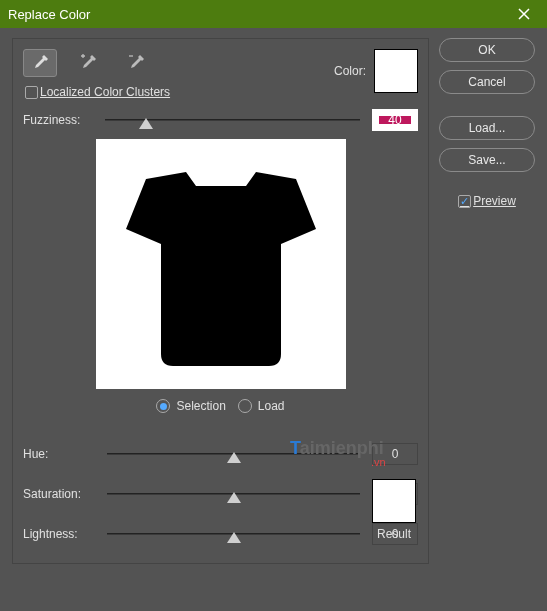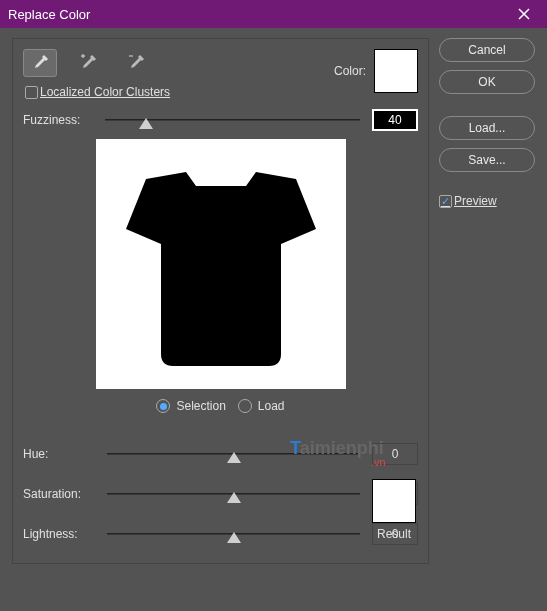--- a/index.html
+++ b/index.html
@@ -1,18 +1,18 @@
 <!DOCTYPE html>
 <html><head>
 <meta charset="utf-8">
 <style>
 * { box-sizing: border-box; margin: 0; padding: 0; font-family: "Segoe UI", Tahoma, sans-serif; }
 body { background: #535353; width: 547px; height: 611px; overflow: hidden; }
 
-.titlebar { background: #701a75; height: 28px; display: flex; align-items: center; padding: 0 8px; color: #fff; font-size: 13px; }
+.titlebar { background: #4d7c0f; height: 28px; display: flex; align-items: center; padding: 0 8px; color: #fff; font-size: 13px; }
 .titlebar .title { flex: 1; }
 .titlebar .close { width: 30px; height: 28px; display: flex; align-items: center; justify-content: center; cursor: pointer; }
 
 .dialog-body { padding: 10px 12px 12px 12px; color: #e0e0e0; font-size: 12px; display: flex; gap: 10px; }
 
 .left-col { flex: 1; border: 1px solid #444; padding: 10px 10px 10px 10px; position: relative; }
 .right-col { width: 96px; display: flex; flex-direction: column; gap: 8px; padding-top: 0; }
 
 .eyedrop-row { display: flex; gap: 14px; align-items: center; margin-bottom: 8px; }
 .tool-btn { width: 34px; height: 28px; display: flex; align-items: center; justify-content: center; cursor: pointer; border-radius: 3px; }
@@ -24,21 +24,21 @@
 .checkbox-row { display: flex; align-items: center; gap: 2px; margin: 4px 0 10px 2px; text-decoration: underline; }
 .chk { width: 13px; height: 13px; border: 1px solid #aaa; background: #535353; border-radius: 2px; display: flex; align-items: center; justify-content: center; }
 .chk.checked::after { content: "✓"; color: #55aaff; font-size: 11px; line-height: 1; }
 
 .slider-row { display: flex; align-items: center; gap: 12px; margin-bottom: 8px; }
 .slider-row .lbl { width: 70px; }
 .slider-wrap { position: relative; flex: 1; height: 20px; display: flex; align-items: center; }
 .slider-track { height: 2px; background: #3a3a3a; width: 100%; border-top: 1px solid #222; }
 .slider-thumb { position: absolute; top: 50%; width: 0; height: 0; border-left: 7px solid transparent; border-right: 7px solid transparent; border-bottom: 11px solid #cfcfcf; transform: translate(-50%, -2px); }
 .num-input { width: 46px; height: 22px; background: #535353; color: #e0e0e0; border: 1px solid #444; text-align: center; font-size: 12px; }
-.num-input.hl { border: 2px solid #ffffff; color: #fff; background: #000000; }
+.num-input.hl { border: 7px solid #ffffff; color: #fff; background: #be185d; }
 
 .preview-box { width: 250px; height: 250px; background: #fff; margin: 6px auto 10px auto; display: flex; align-items: center; justify-content: center; }
 
 .radio-row { display: flex; gap: 12px; justify-content: center; margin: 6px 0 30px 0; }
 .radio { display: flex; align-items: center; gap: 6px; cursor: pointer; }
 .radio-dot { width: 14px; height: 14px; border: 1px solid #aaa; border-radius: 50%; display: flex; align-items: center; justify-content: center; background: #535353; }
 .radio-dot.sel::after { content: ""; width: 7px; height: 7px; background: #55aaff; border-radius: 50%; }
 
 .sliders-bottom { display: flex; flex-direction: column; gap: 10px; }
 .sliders-bottom .slider-row .lbl { width: 72px; }
@@ -154,27 +154,27 @@
     </div>
 
     <div class="result-area">
       <div class="result-swatch"></div>
       <span>Result</span>
     </div>
 
   </div>
 
   <div class="right-col">
+    <button class="btn">OK</button>
     <button class="btn">Cancel</button>
-    <button class="btn">OK</button>
     <div style="height:6px"></div>
     <button class="btn">Load...</button>
     <button class="btn">Save...</button>
     <div style="height:6px"></div>
-    <div class="checkbox-row" style="margin:0;justify-content:flex-start">
+    <div class="checkbox-row" style="margin:0;justify-content:center">
       <div class="chk checked"></div>
       <span>Preview</span>
     </div>
   </div>
 
 </div>
 
 <div class="watermark">
   <span class="t"><span class="T">T</span><span class="aimienphi">aimienphi</span></span>
   <span class="vn">.vn</span>

